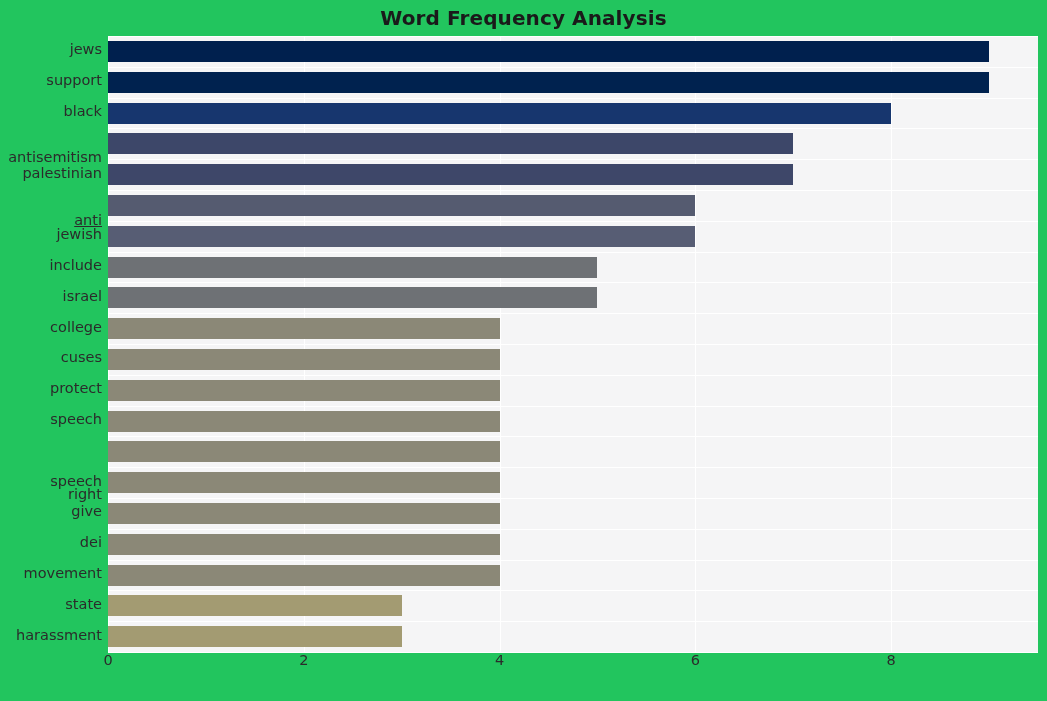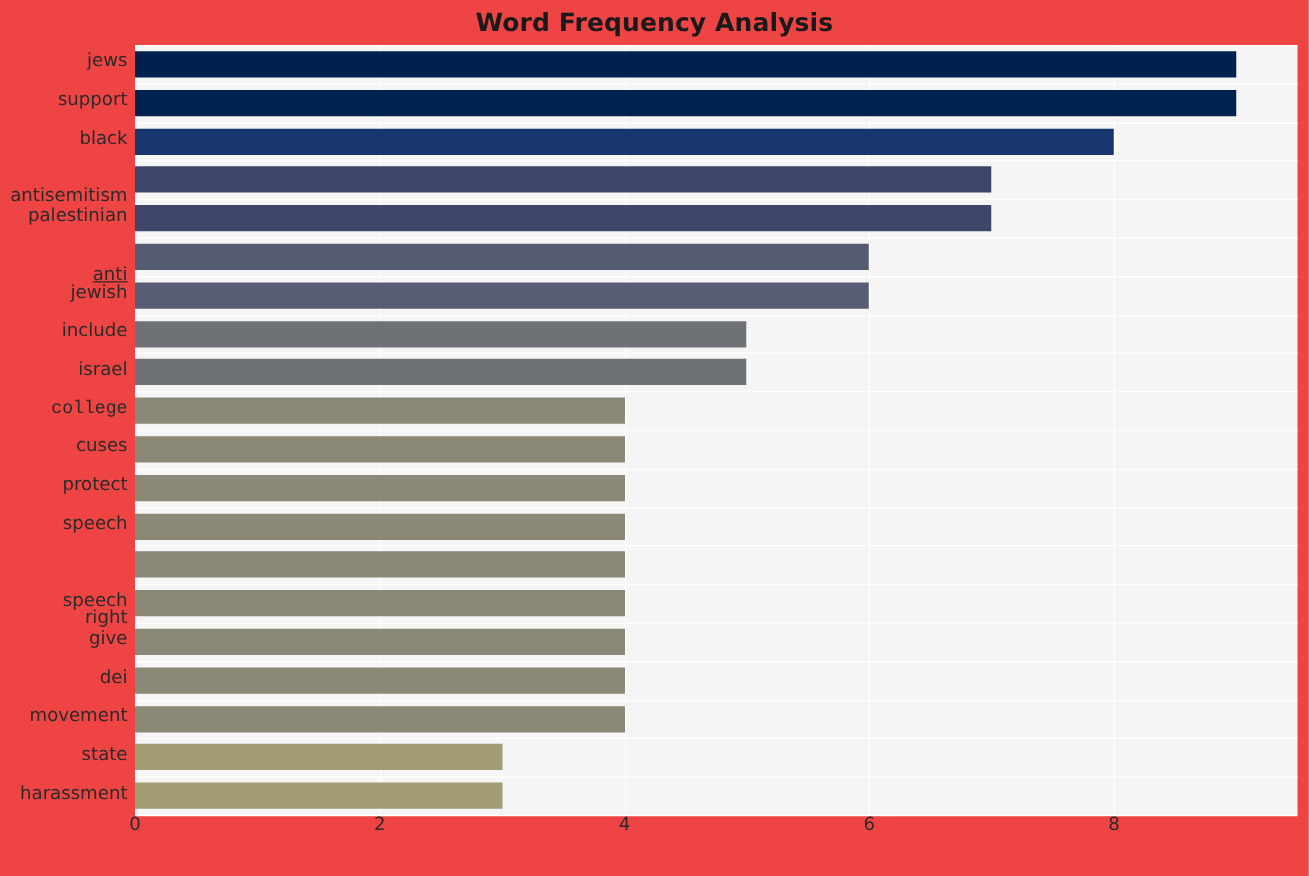--- a/index.html
+++ b/index.html
@@ -11,21 +11,21 @@
     width: 1047px;
     height: 701px;
     font-family: "DejaVu Sans", "Liberation Sans", sans-serif;
     overflow: hidden;
   }
 
   #figure {
     position: relative;
     width: 1047px;
     height: 701px;
-    background: #ef4444;
+    background: #22c55e;
   }
 
   
   #chart-title {
     position: absolute;
     left: 0;
     top: 6px;
     width: 1047px;
     text-align: center;
     font-size: 20px;
@@ -178,21 +178,21 @@
   <div id="y-axis">
       <div class="ytick" style="top: 5.4px; text-align: right;">jews</div>
       <div class="ytick" style="top: 36.2px;">support</div>
       <div class="ytick" style="top: 67px;">black</div>
       <div class="ytick" style="top: 113px;">antisemitism</div>
       <div class="ytick" style="top: 128.6px;">palestinian</div>
       <div class="ytick" style="top: 176px; text-decoration: underline;">anti</div>
       <div class="ytick" style="top: 190.2px;">jewish</div>
       <div class="ytick" style="top: 221px;">include</div>
       <div class="ytick" style="top: 251.8px;">israel</div>
-      <div class="ytick" style="top: 282.6px; font-family: Liberation Mono, monospace;">college</div>
+      <div class="ytick" style="top: 282.6px;">college</div>
       <div class="ytick" style="top: 313.4px;">cuses</div>
       <div class="ytick" style="top: 344.2px;">protect</div>
       <div class="ytick" style="top: 375px;">speech</div>
       <div class="ytick" style="top: 405.8px; margin-top: 44px;">right</div>
       <div class="ytick" style="top: 436.6px;">speech</div>
       <div class="ytick" style="top: 467.4px;">give</div>
       <div class="ytick" style="top: 498.2px;">dei</div>
       <div class="ytick" style="top: 529px;">movement</div>
       <div class="ytick" style="top: 559.8px;">state</div>
       <div class="ytick" style="top: 590.6px;">harassment</div>

